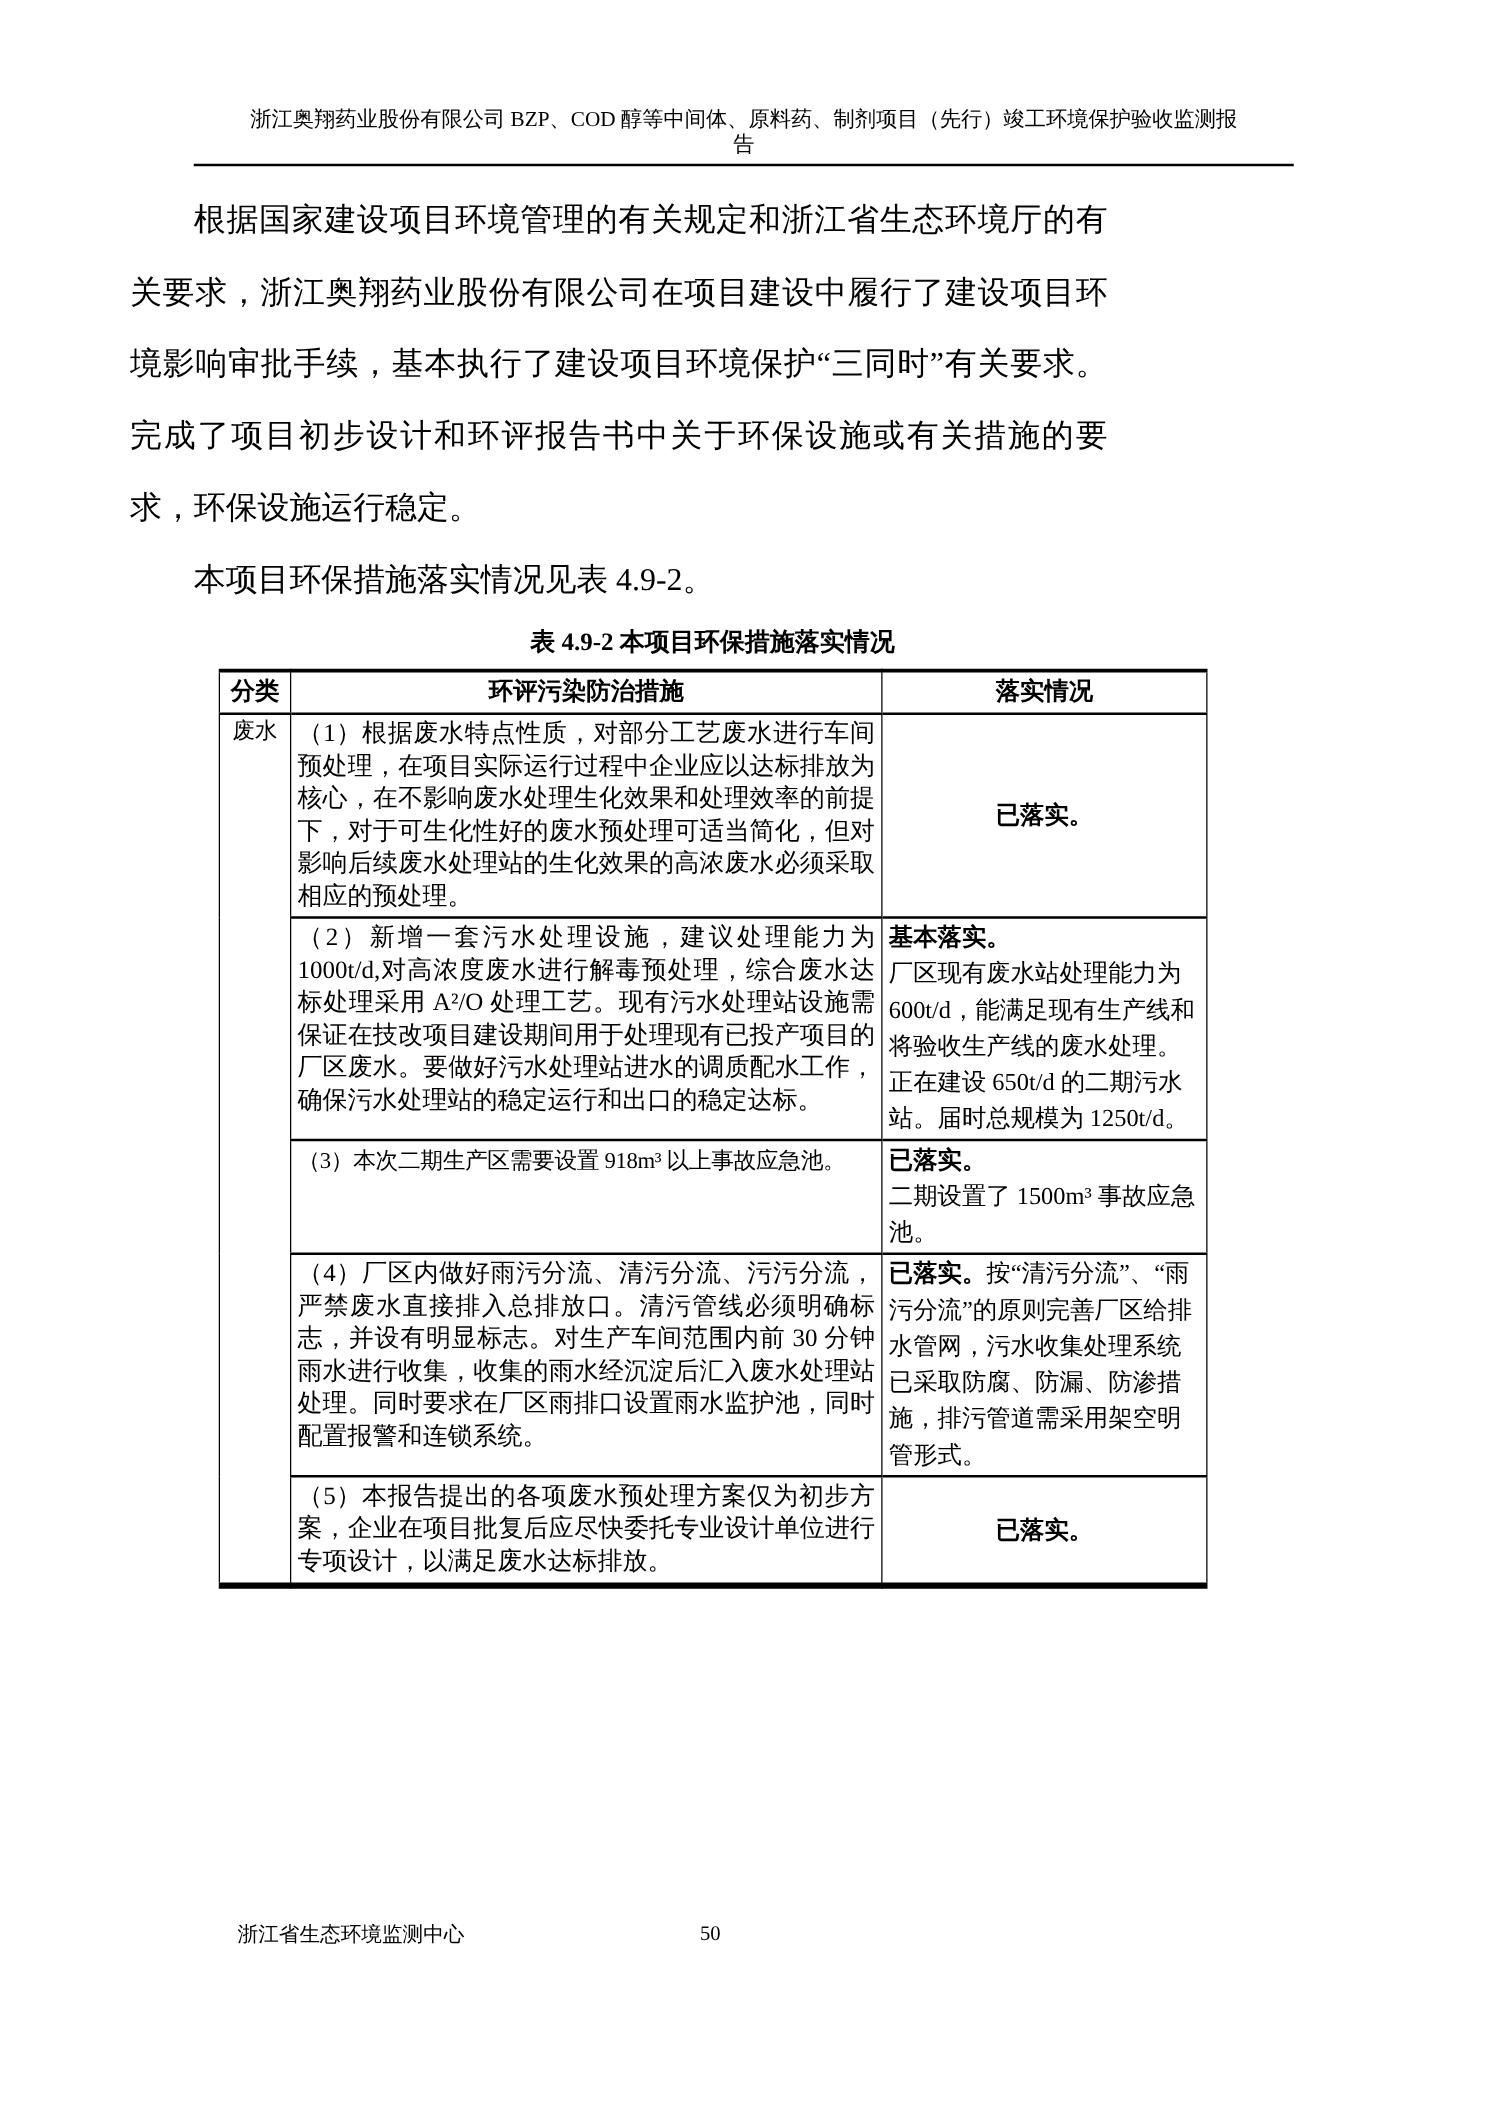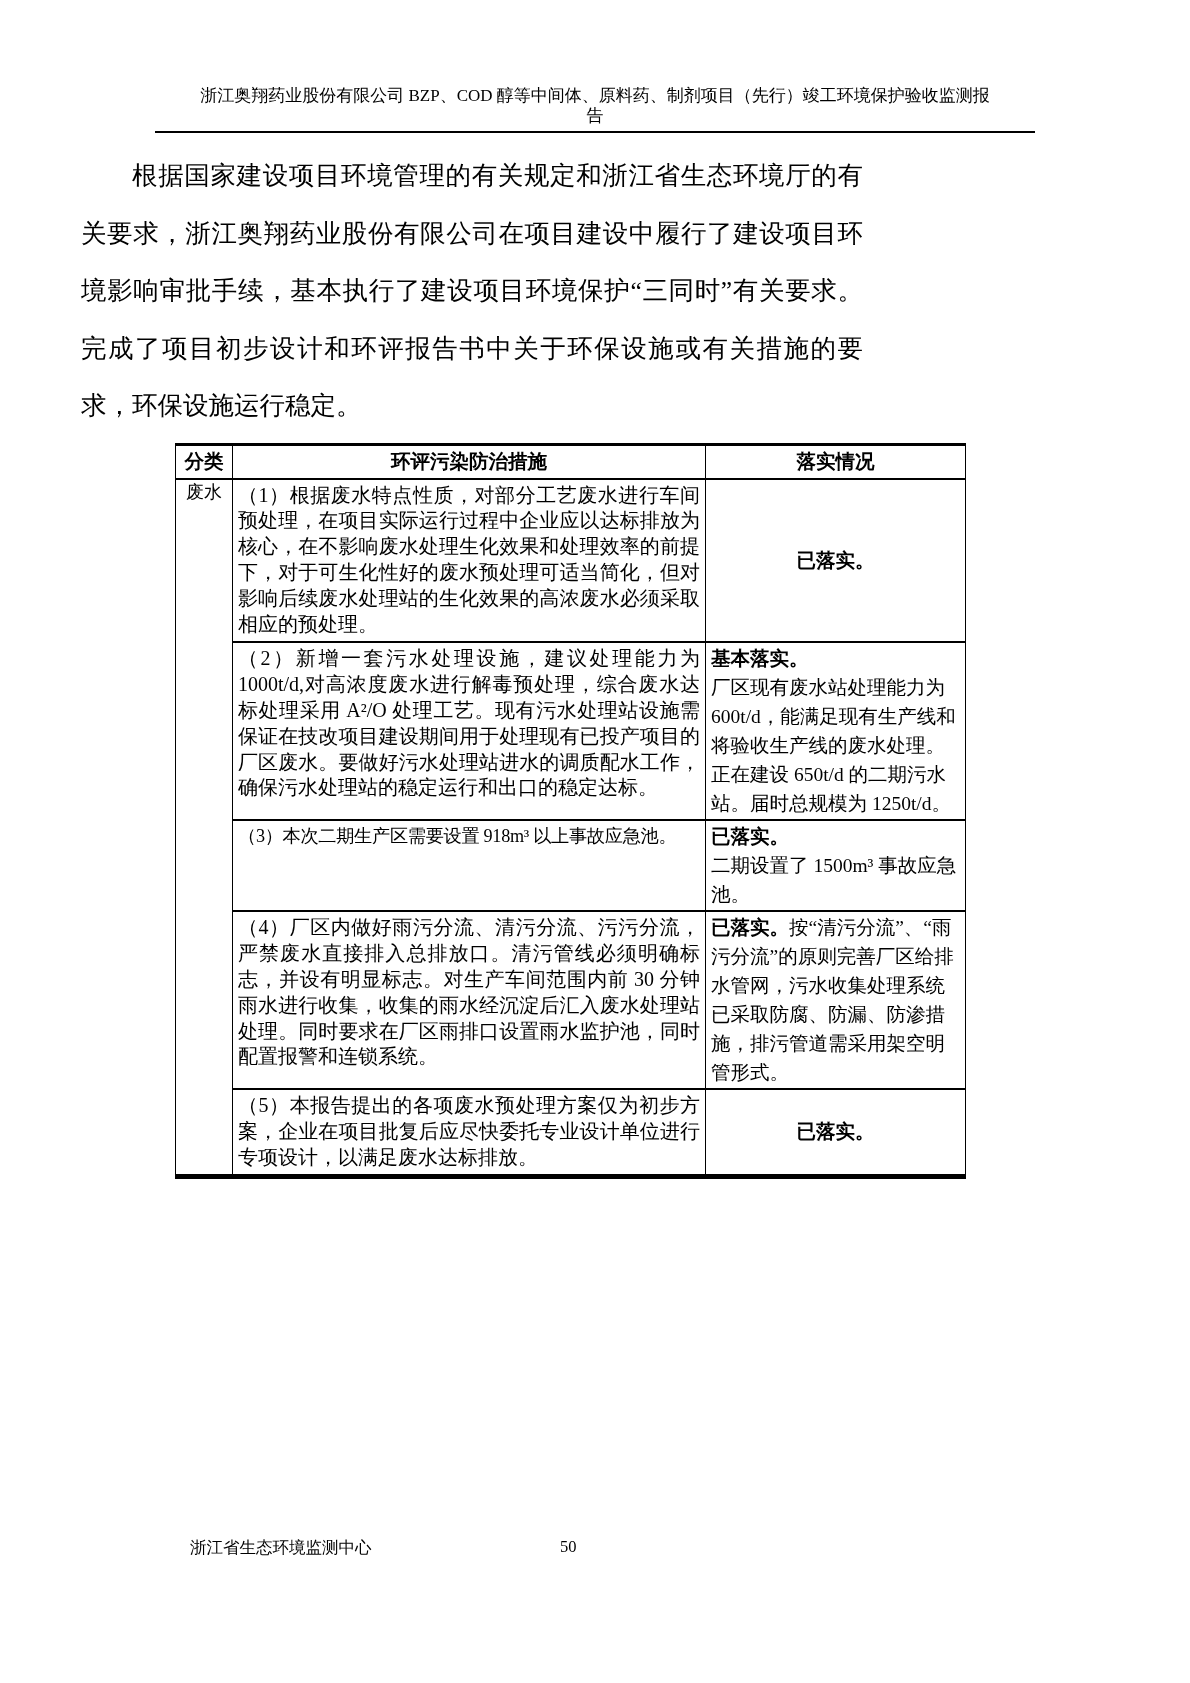--- a/index.html
+++ b/index.html
@@ -22,21 +22,21 @@
   }
 
   .heading {
     margin: 26px 0 0 165px;
     font-size: 24px;
     font-weight: bold;
     letter-spacing: 0.5px;
   }
 
   .body-para {
-    margin-left: 81px;
+    margin-left: 104px;
     width: 782px;
     font-size: 25.5px;
     line-height: 57.5px;
     text-align: justify;
     text-indent: 2em;
   }
   .body-para.first { margin-top: 14px; }
 
   .table-title {
     margin-top: 8px;
@@ -104,21 +104,23 @@
 
 <div class="page">
 
   <div class="header">
     <div>浙江奥翔药业股份有限公司 BZP、COD 醇等中间体、原料药、制剂项目（先行）竣工环境保护验收监测报</div>
     <div>告</div>
   </div>
 
 
   <p class="body-para first">根据国家建设项目环境管理的有关规定和浙江省生态环境厅的有关要求，浙江奥翔药业股份有限公司在项目建设中履行了建设项目环境影响审批手续，基本执行了建设项目环境保护“三同时”有关要求。完成了项目初步设计和环评报告书中关于环保设施或有关措施的要求，环保设施运行稳定。</p>
+  <p class="body-para">本项目环保措施落实情况见表 4.9-2。</p>
 
+  <div class="table-title">表 4.9-2  本项目环保措施落实情况</div>
 
   <table class="env">
     <colgroup>
       <col class="c-cat">
       <col class="c-measure">
       <col class="c-status">
     </colgroup>
     <thead>
       <tr>
         <th>分类</th>

